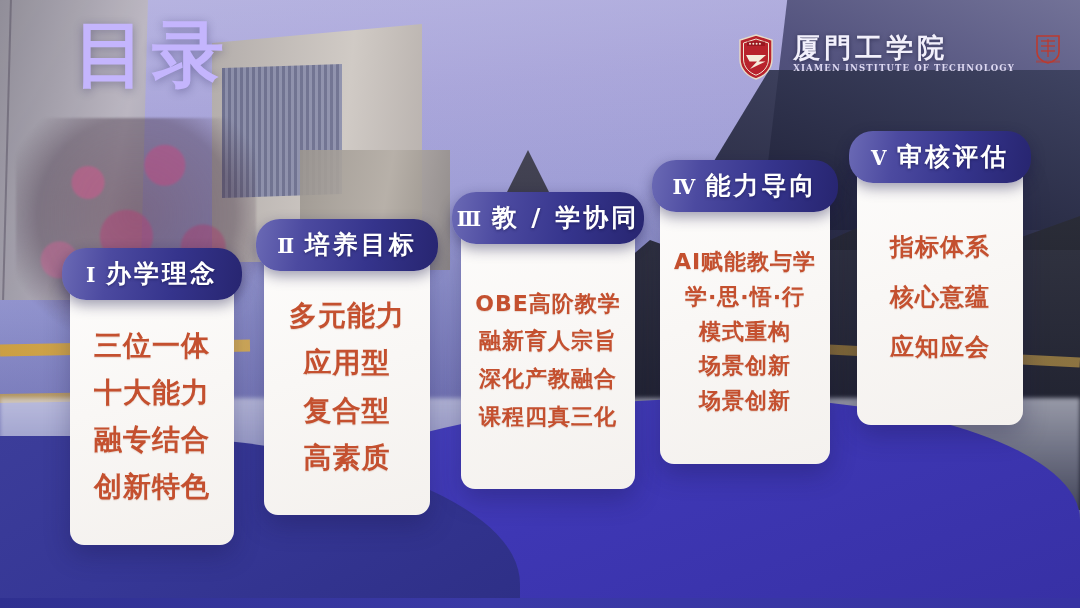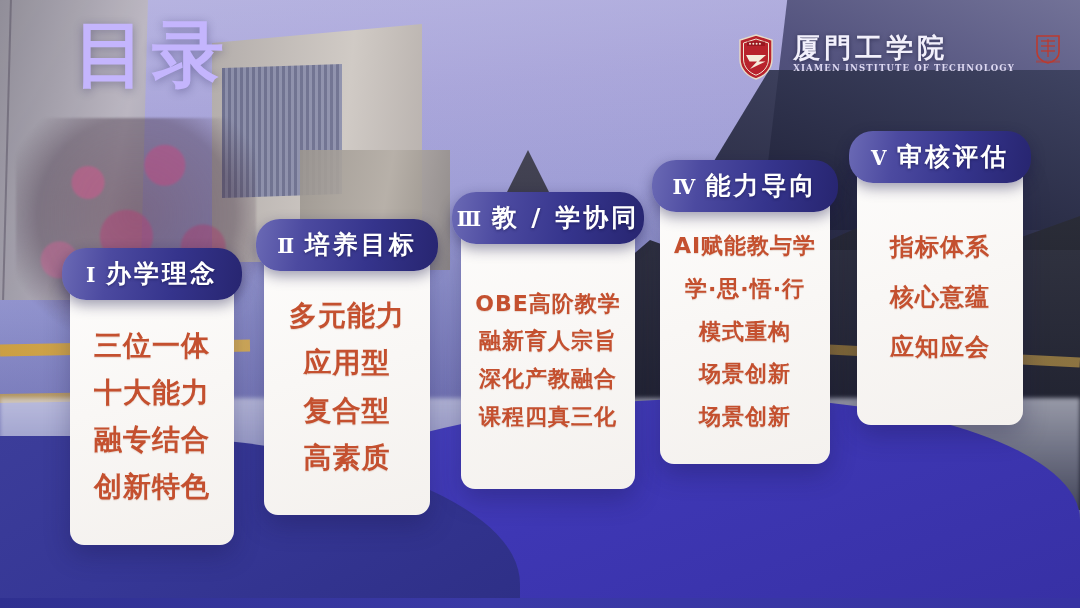--- a/index.html
+++ b/index.html
@@ -223,21 +223,21 @@
   }
 
   
   #card-1 { left:62px;  top:248px; width:180px; height:297px; }
   #card-2 { left:256px; top:219px; width:182px; height:296px; }
   #card-3 { left:452px; top:192px; width:192px; height:297px; }
   #card-4 { left:652px; top:160px; width:186px; height:304px; }
   #card-5 { left:849px; top:131px; width:182px; height:294px; }
 
   #card-3 .item, #card-4 .item { font-size:22px; }
-  #card-4 .card-body { gap:8px; }
+  #card-4 .card-body { gap:0; }
   #card-5 .card-body { gap:12px;text-align:center; }
   #card-5 .item { font-size:24px; }
 </style>
 </head>
 <body>
 
 <div class="slide">
 
   <div class="bg-photo">
     <div class="bld-left"></div>

